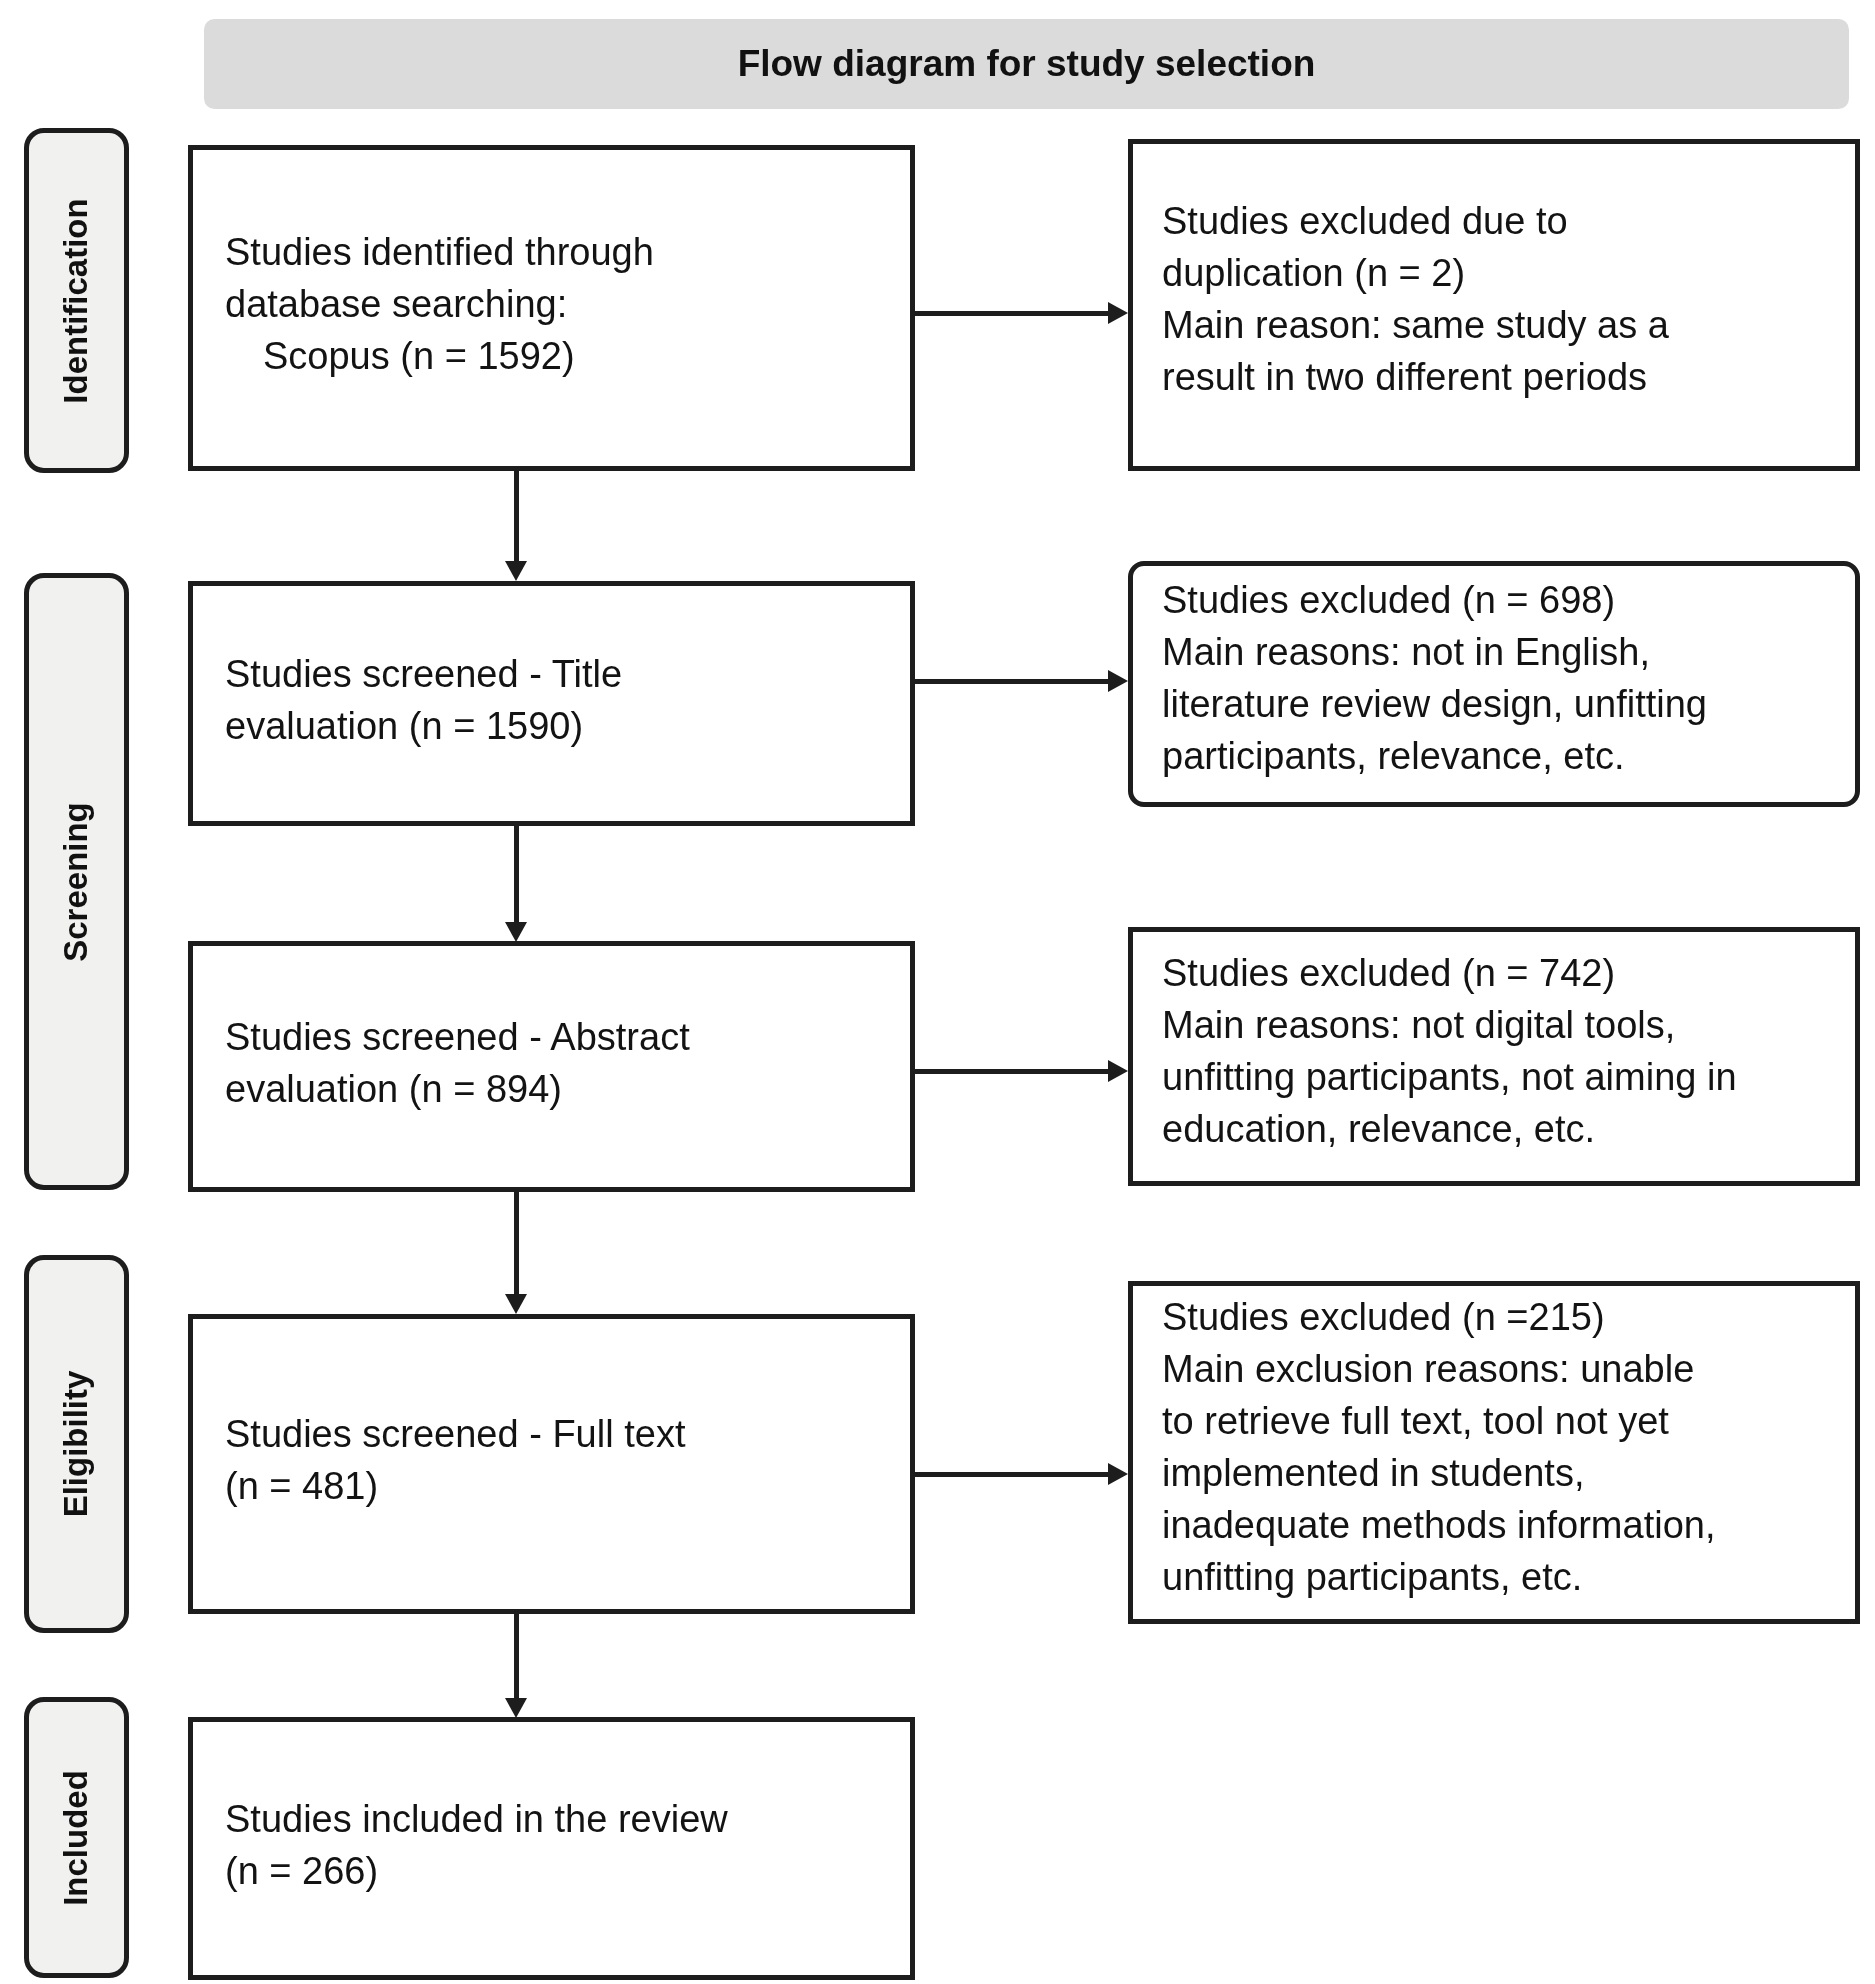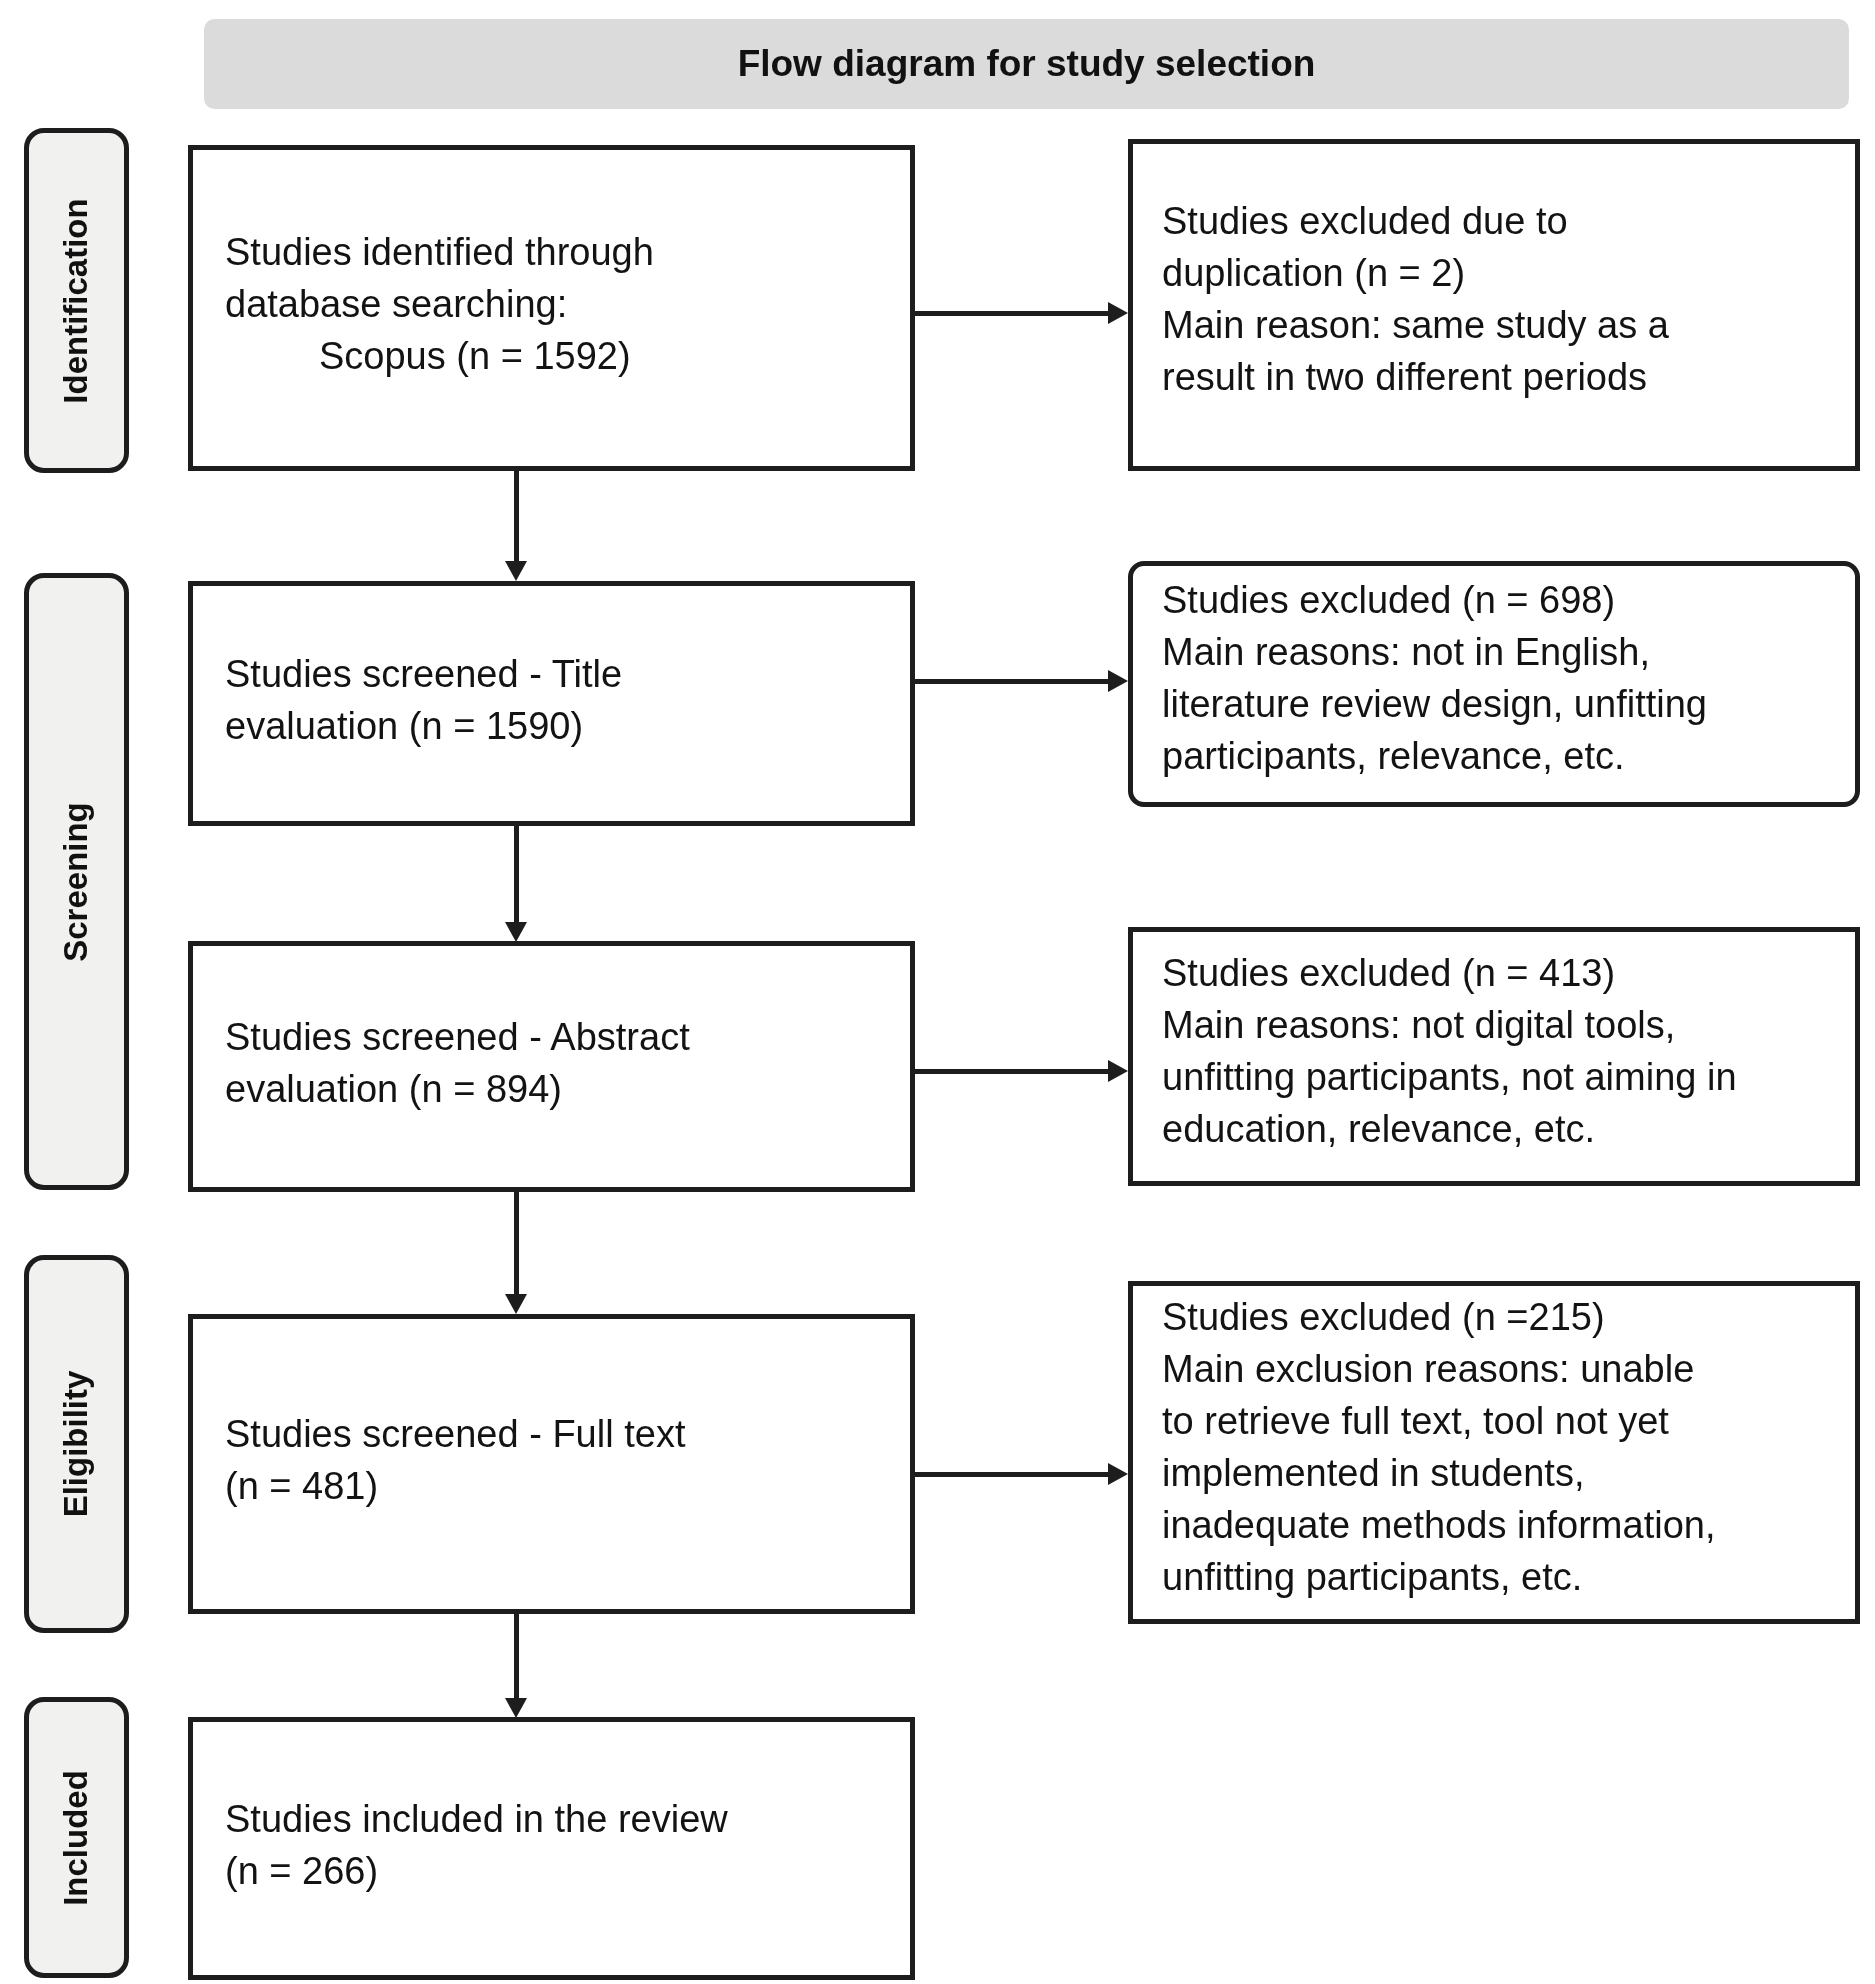--- a/index.html
+++ b/index.html
@@ -39,21 +39,21 @@
     background:#ffffff;border:5.8px solid #1d1d1d;box-sizing:border-box;
     display:flex;flex-direction:column;justify-content:center;
     padding:0 63px 8px 32px;
     font-size:38px;line-height:52px;color:#131313;
   }
   .fbox.b1{top:145px;height:326px;}
   .fbox.b2{top:581px;height:245px;}
   .fbox.b3{top:941px;height:251px;}
   .fbox.b4{top:1314px;height:300px;}
   .fbox.b5{top:1717px;height:263px;}
-  .fbox.b1 .lines div:nth-child(3){margin-left:94px;}
+  .fbox.b1 .lines div:nth-child(3){margin-left:38px;}
   
   .rbox{
     position:absolute;left:1128px;width:732px;
     background:#ffffff;border:5.8px solid #1d1d1d;box-sizing:border-box;
     display:flex;flex-direction:column;justify-content:center;
     padding:0 21px 12px 29px;
     font-size:38px;line-height:52px;color:#131313;
   }
   .rbox.r1{top:139px;height:332px;}
   .rbox.r2{top:561px;height:246px;border-radius:16px;}
@@ -149,21 +149,21 @@
   <div class="rbox r2">
     <div class="lines">
         <div>Studies excluded (n = 698)</div>
         <div>Main reasons: not in English,</div>
         <div>literature review design, unfitting</div>
         <div>participants, relevance, etc.</div>
       </div>
   </div>
   <div class="rbox r3">
     <div class="lines">
-        <div>Studies excluded (n = 413)</div>
+        <div>Studies excluded (n = 742)</div>
         <div>Main reasons: not digital tools,</div>
         <div>unfitting participants, not aiming in</div>
         <div>education, relevance, etc.</div>
       </div>
   </div>
   <div class="rbox r4">
     <div class="lines">
         <div>Studies excluded (n =215)</div>
         <div>Main exclusion reasons: unable</div>
         <div>to retrieve full text, tool not yet</div>

